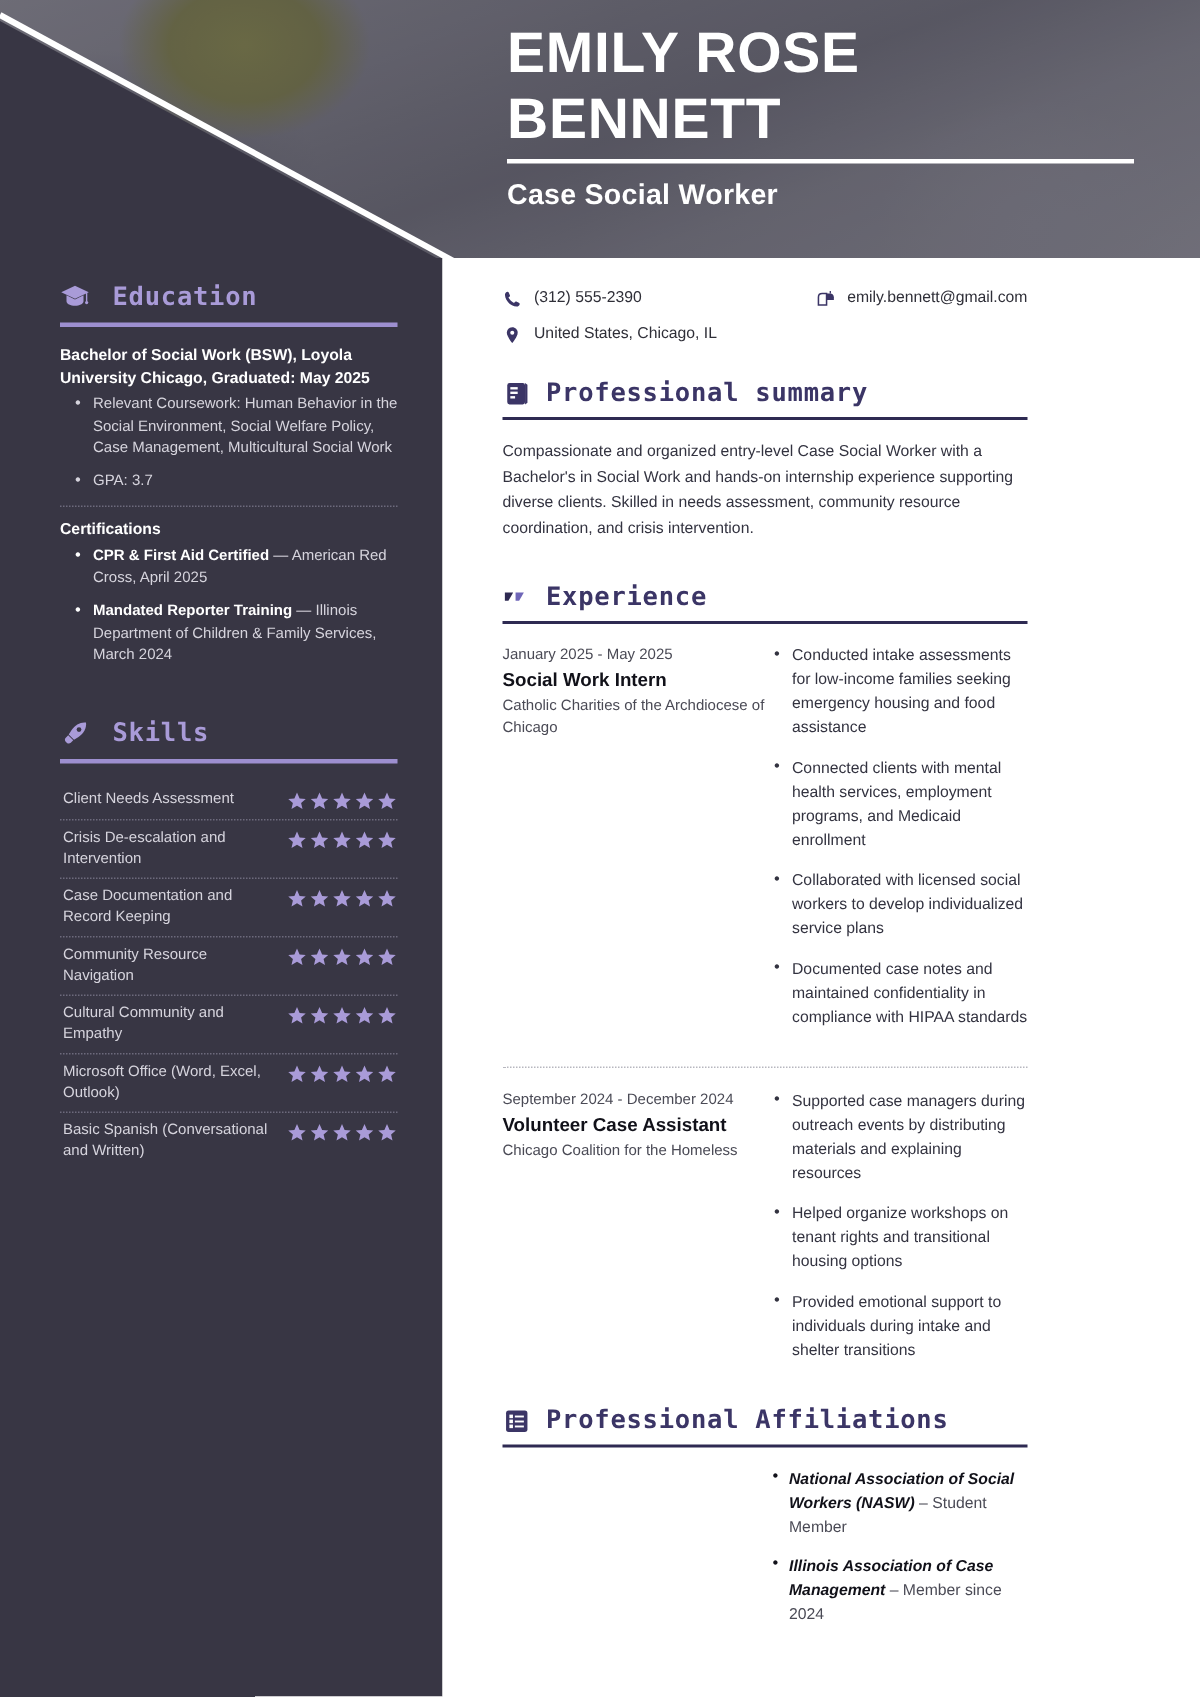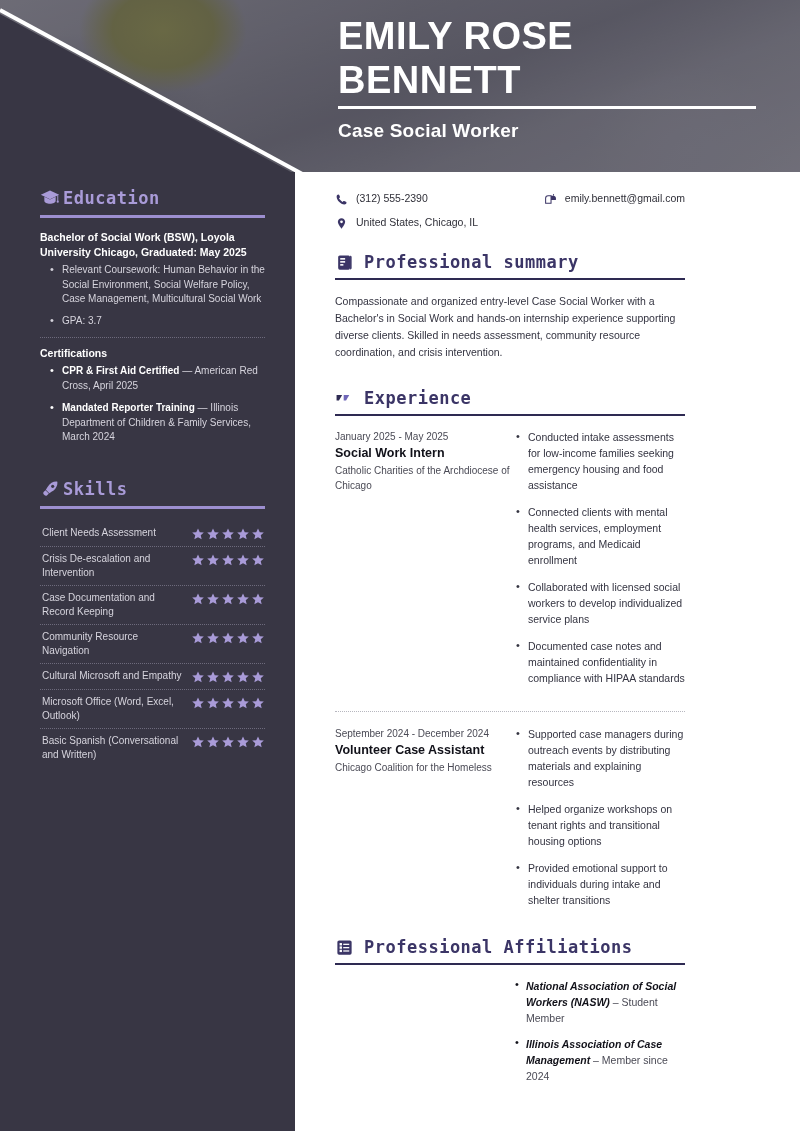--- a/index.html
+++ b/index.html
@@ -47,21 +47,21 @@
     position: absolute; left: 0; top: 120px;
     color: #ffffff; font-size: 19px; font-weight: bold; letter-spacing: 0.2px;
   }
 
   
   .sidebar {
     position: absolute; left: 0; top: 172px; width: 295px; height: 959px;
     background: #383644; padding: 16px 30px 0 40px;
   }
   .side-head {
-    display: flex; align-items: center; gap: 3px;
+    display: flex; align-items: center; gap: 15px;
     margin-bottom: 7px;
   }
   .side-head .sicon { width: 20px; height: 20px; display: block; flex: 0 0 auto; }
   .side-head-txt {
     color: #a99bd8; font-family: "DejaVu Sans Mono", monospace;
     font-size: 17px; font-weight: bold; letter-spacing: 0.5px;
   }
   .side-rule { height: 3px; background: #9d8fd0; margin-bottom: 12px; width: 100%; }
 
   .edu-title {
@@ -294,21 +294,21 @@
               <svg class="star" viewBox="0 0 24 24">
                 <path d="M12 2.4 L15 9 L22 9.6 L16.7 14.2 L18.3 21.2 L12 17.5 L5.7 21.2 L7.3 14.2 L2 9.6 L9 9 Z" fill="#a99bd8"></path>
               </svg>
               <svg class="star" viewBox="0 0 24 24">
                 <path d="M12 2.4 L15 9 L22 9.6 L16.7 14.2 L18.3 21.2 L12 17.5 L5.7 21.2 L7.3 14.2 L2 9.6 L9 9 Z" fill="#a99bd8"></path>
               </svg>
             </div>
           </div>
           <div class="skill-sep"></div>
           <div class="skill-row">
-            <div class="skill-name">Cultural Microsoft and Empathy</div>
+            <div class="skill-name">Cultural Community and Empathy</div>
             <div class="stars">
               <svg class="star" viewBox="0 0 24 24">
                 <path d="M12 2.4 L15 9 L22 9.6 L16.7 14.2 L18.3 21.2 L12 17.5 L5.7 21.2 L7.3 14.2 L2 9.6 L9 9 Z" fill="#a99bd8"></path>
               </svg>
               <svg class="star" viewBox="0 0 24 24">
                 <path d="M12 2.4 L15 9 L22 9.6 L16.7 14.2 L18.3 21.2 L12 17.5 L5.7 21.2 L7.3 14.2 L2 9.6 L9 9 Z" fill="#a99bd8"></path>
               </svg>
               <svg class="star" viewBox="0 0 24 24">
                 <path d="M12 2.4 L15 9 L22 9.6 L16.7 14.2 L18.3 21.2 L12 17.5 L5.7 21.2 L7.3 14.2 L2 9.6 L9 9 Z" fill="#a99bd8"></path>
               </svg>

